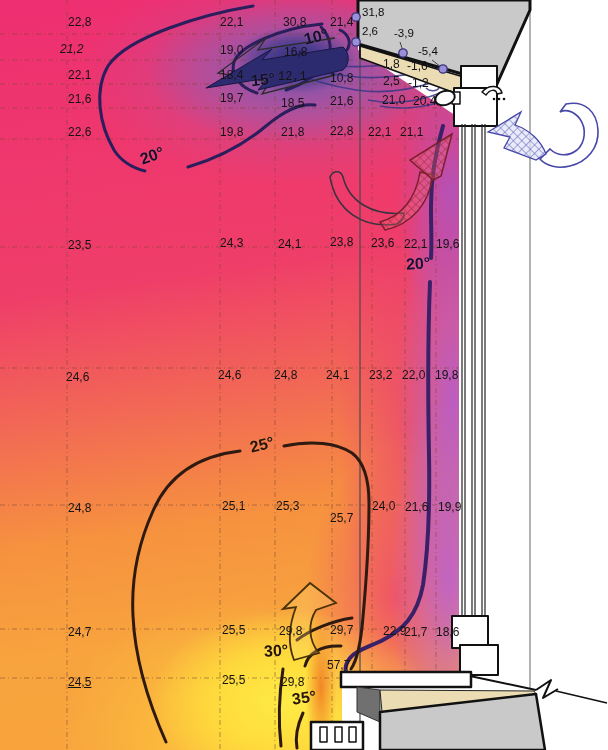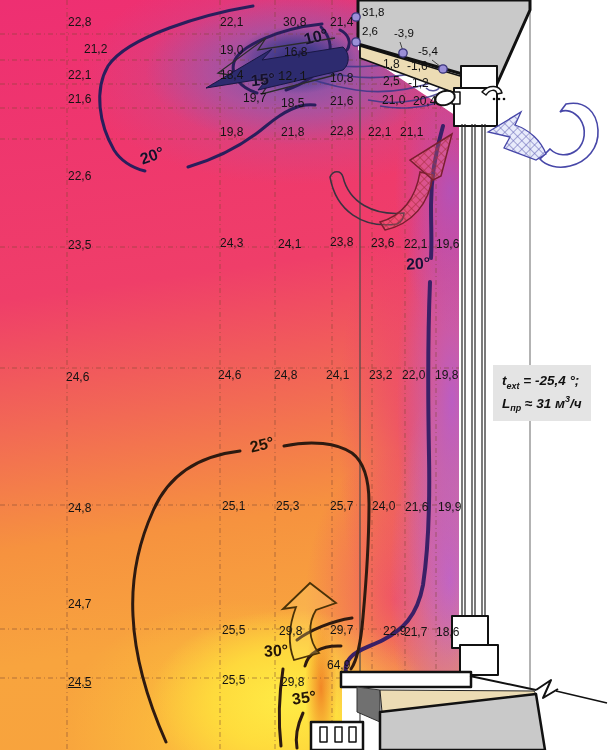--- a/index.html
+++ b/index.html
@@ -174,38 +174,38 @@
       <path fill="#ffffff" stroke="#4747a8" stroke-width="1.6" d="M566,104 C585,100 597,112 598,130 C599,148 587,162 570,166 C558,169 546,166 540,159 L550,149 C557,156 568,157 577,150 C585,143 587,129 580,119 C574,111 566,109 560,112 Z"></path>
       <path fill="url(#hatchBlue)" stroke="#4747a8" stroke-width="1.3" d="M488,132 L521,112 L515,125 C530,130 541,141 546,154 L536,160 L504,148 L510,137 Z"></path>
     </g>
   </svg>
 
   <div>
       <span class="gnum" style="left: 68px; top: 16px;">22,8</span>
       <span class="gnum" style="left: 220px; top: 16px;">22,1</span>
       <span class="gnum" style="left: 283px; top: 16px;">30,8</span>
       <span class="gnum" style="left: 330px; top: 16px;">21,4</span>
-      <span class="gnum" style="left: 84px; top: 43px;">21,2</span>
+      <span class="gnum" style="left: 60px; top: 43px; font-style: italic;">21,2</span>
       <span class="gnum" style="left: 220px; top: 44px;">19,0</span>
       <span class="gnum" style="left: 284px; top: 46px;">16,8</span>
       <span class="gnum" style="left: 68px; top: 69px;">22,1</span>
       <span class="gnum" style="left: 220px; top: 69px;">18,4</span>
       <span class="gnum" style="left: 278px; top: 71px; font-family: Liberation Mono, monospace;">12,1</span>
       <span class="gnum" style="left: 330px; top: 72px;">10,8</span>
       <span class="gnum" style="left: 383px; top: 58px;">1,8</span>
       <span class="gnum" style="left: 407px; top: 60px;">-1,6</span>
       <span class="gnum" style="left: 383px; top: 75px;">2,5</span>
       <span class="gnum" style="left: 408px; top: 77px;">-1,2</span>
       <span class="gnum" style="left: 68px; top: 93px;">21,6</span>
-      <span class="gnum" style="left: 220px; top: 92px; margin-left: 23px;">19,7</span>
+      <span class="gnum" style="left: 220px; top: 92px;">19,7</span>
       <span class="gnum" style="left: 281px; top: 97px;">18,5</span>
       <span class="gnum" style="left: 330px; top: 95px;">21,6</span>
       <span class="gnum" style="left: 382px; top: 94px;">21,0</span>
       <span class="gnum" style="left: 413px; top: 95px;">20,4</span>
-      <span class="gnum" style="left: 68px; top: 126px; margin-top: 44px;">22,6</span>
+      <span class="gnum" style="left: 68px; top: 126px;">22,6</span>
       <span class="gnum" style="left: 220px; top: 126px;">19,8</span>
       <span class="gnum" style="left: 281px; top: 126px;">21,8</span>
       <span class="gnum" style="left: 330px; top: 125px;">22,8</span>
       <span class="gnum" style="left: 368px; top: 126px;">22,1</span>
       <span class="gnum" style="left: 400px; top: 126px;">21,1</span>
       <span class="gnum" style="left: 68px; top: 239px;">23,5</span>
       <span class="gnum" style="left: 220px; top: 237px;">24,3</span>
       <span class="gnum" style="left: 278px; top: 238px;">24,1</span>
       <span class="gnum" style="left: 330px; top: 236px;">23,8</span>
       <span class="gnum" style="left: 371px; top: 237px;">23,6</span>
@@ -214,50 +214,46 @@
       <span class="gnum" style="left: 66px; top: 371px;">24,6</span>
       <span class="gnum" style="left: 218px; top: 369px;">24,6</span>
       <span class="gnum" style="left: 274px; top: 369px;">24,8</span>
       <span class="gnum" style="left: 326px; top: 369px;">24,1</span>
       <span class="gnum" style="left: 369px; top: 369px; text-align: right;">23,2</span>
       <span class="gnum" style="left: 402px; top: 369px;">22,0</span>
       <span class="gnum" style="left: 435px; top: 369px;">19,8</span>
       <span class="gnum" style="left: 68px; top: 502px;">24,8</span>
       <span class="gnum" style="left: 222px; top: 500px;">25,1</span>
       <span class="gnum" style="left: 276px; top: 500px;">25,3</span>
-      <span class="gnum" style="left: 330px; top: 500px;">25,7</span>
+      <span class="gnum" style="left: 330px; top: 512px;">25,7</span>
       <span class="gnum" style="left: 372px; top: 500px;">24,0</span>
       <span class="gnum" style="left: 405px; top: 501px;">21,6</span>
       <span class="gnum" style="left: 438px; top: 501px;">19,9</span>
-      <span class="gnum" style="left: 68px; top: 598px;">24,7</span>
+      <span class="gnum" style="left: 68px; top: 626px;">24,7</span>
       <span class="gnum" style="left: 222px; top: 624px;">25,5</span>
       <span class="gnum" style="left: 279px; top: 625px;">29,8</span>
       <span class="gnum" style="left: 330px; top: 624px;">29,7</span>
       <span class="gnum" style="left: 383px; top: 625px;">22,9</span>
       <span class="gnum" style="left: 404px; top: 626px;">21,7</span>
       <span class="gnum" style="left: 436px; top: 626px;">18,6</span>
       <span class="gnum" style="left: 68px; top: 676px; text-decoration: underline;">24,5</span>
       <span class="gnum" style="left: 222px; top: 674px;">25,5</span>
       <span class="gnum" style="left: 281px; top: 676px;">29,8</span>
-      <span class="gnum" style="left: 327px; top: 659px;">64,9</span>
+      <span class="gnum" style="left: 327px; top: 659px;">57,7</span>
     </div>
   <div>
       <span class="wnum" style="left: 362px; top: 7px;">31,8</span>
       <span class="wnum" style="left: 362px; top: 26px;">2,6</span>
       <span class="wnum" style="left: 394px; top: 28px;">-3,9</span>
       <span class="wnum" style="left: 418px; top: 46px;">-5,4</span>
     </div>
   <div>
       <span class="iso" style="left: 304px; top: 29px; color: rgb(21, 16, 42); transform: rotate(-14deg);">10°</span>
       <span class="iso" style="left: 251px; top: 72px; color: rgb(21, 16, 42); transform: rotate(-6deg);">15°</span>
       <span class="iso" style="left: 140px; top: 148px; color: rgb(21, 16, 42); transform: rotate(-20deg);">20°</span>
       <span class="iso" style="left: 406px; top: 256px; color: rgb(27, 16, 56); transform: rotate(-4deg);">20°</span>
       <span class="iso" style="left: 250px; top: 437px; color: rgb(36, 21, 5); transform: rotate(-14deg);">25°</span>
       <span class="iso" style="left: 264px; top: 643px; color: rgb(36, 21, 5); transform: rotate(-3deg);">30°</span>
       <span class="iso" style="left: 292px; top: 690px; color: rgb(36, 21, 5); transform: rotate(-8deg);">35°</span>
     </div>
 
 
-  <div class="ibox" id="box-ext">
-    <div><span>t</span><sub>ext</sub><span> =  -25,4 °;</span></div>
-    <div><span>L</span><sub>пр</sub><span> ≈ 31 м</span><sup>3</sup><span>/ч</span></div>
-  </div>
 </div>
 
 </body></html>

